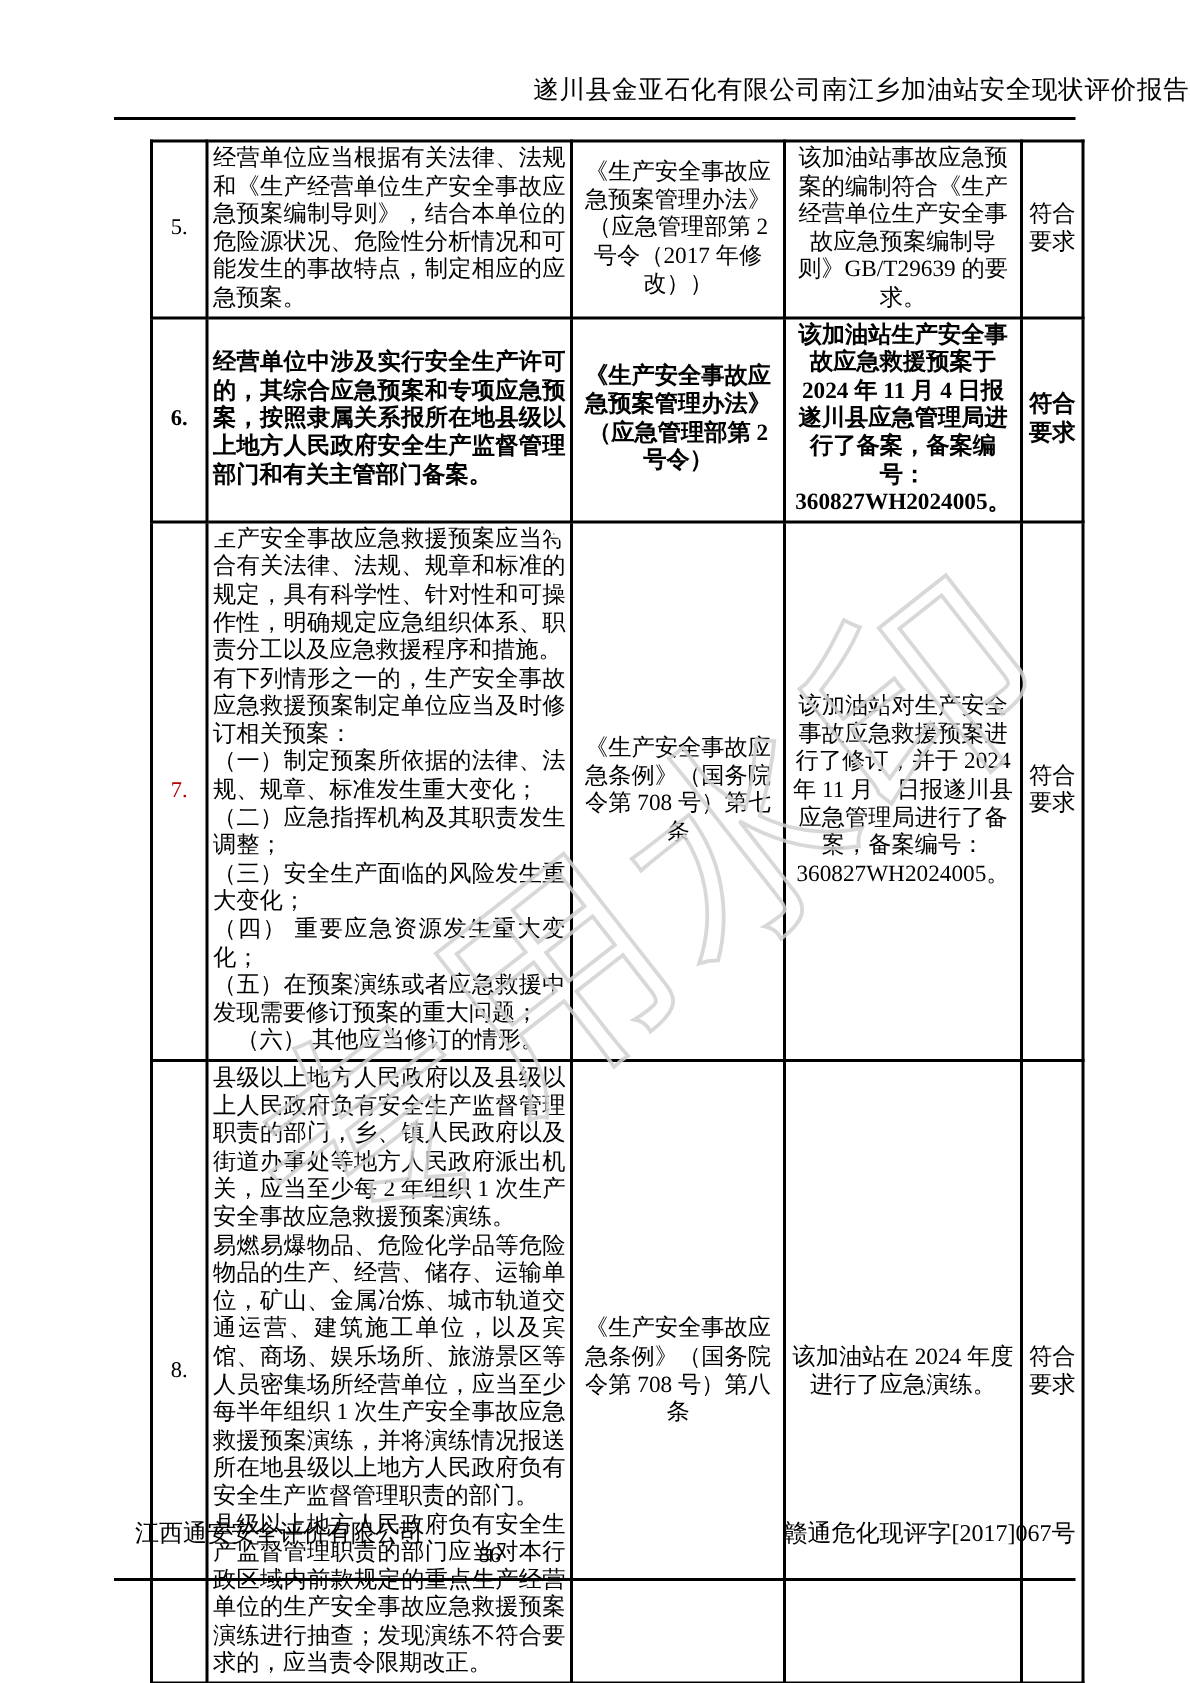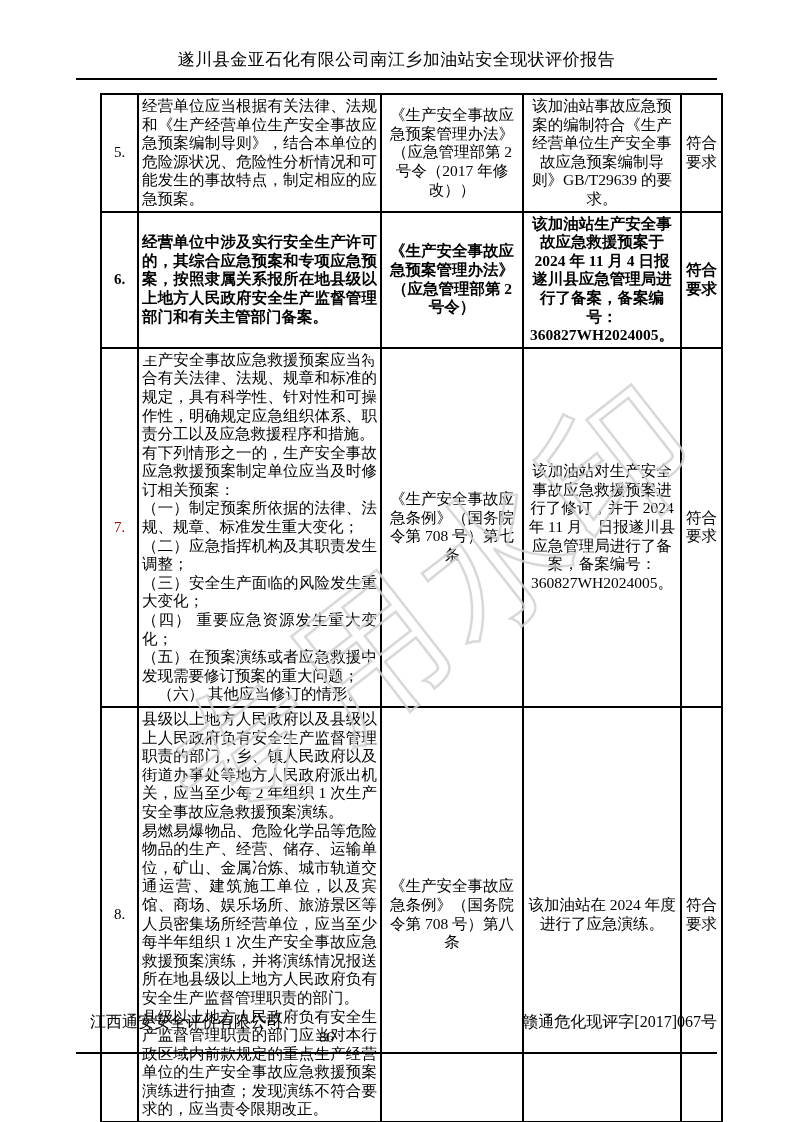--- a/index.html
+++ b/index.html
@@ -3,21 +3,21 @@
 <meta charset="utf-8">
 <style>
   * { margin:0; padding:0; box-sizing:border-box; }
   html,body { background:#ffffff; }
   body {
     width:793px; height:1122px; position:relative; overflow:hidden;
     font-family:"Liberation Serif","DejaVu Serif",serif; color:#000;
   }
   .header-title {
     position:absolute; top:48px; left:0; width:793px;
-    text-align:center; font-size:17px; letter-spacing:0.5px;
+    text-align:right; font-size:17px; letter-spacing:0.5px;
   }
   .header-rule {
     position:absolute; top:78px; left:76px; width:641px;
     border-top:2px solid #000;
   }
   .review-table {
     position:absolute; top:93px; left:100px; width:621px;
     border-collapse:collapse; table-layout:fixed; z-index:1;
   }
   .review-table td {

